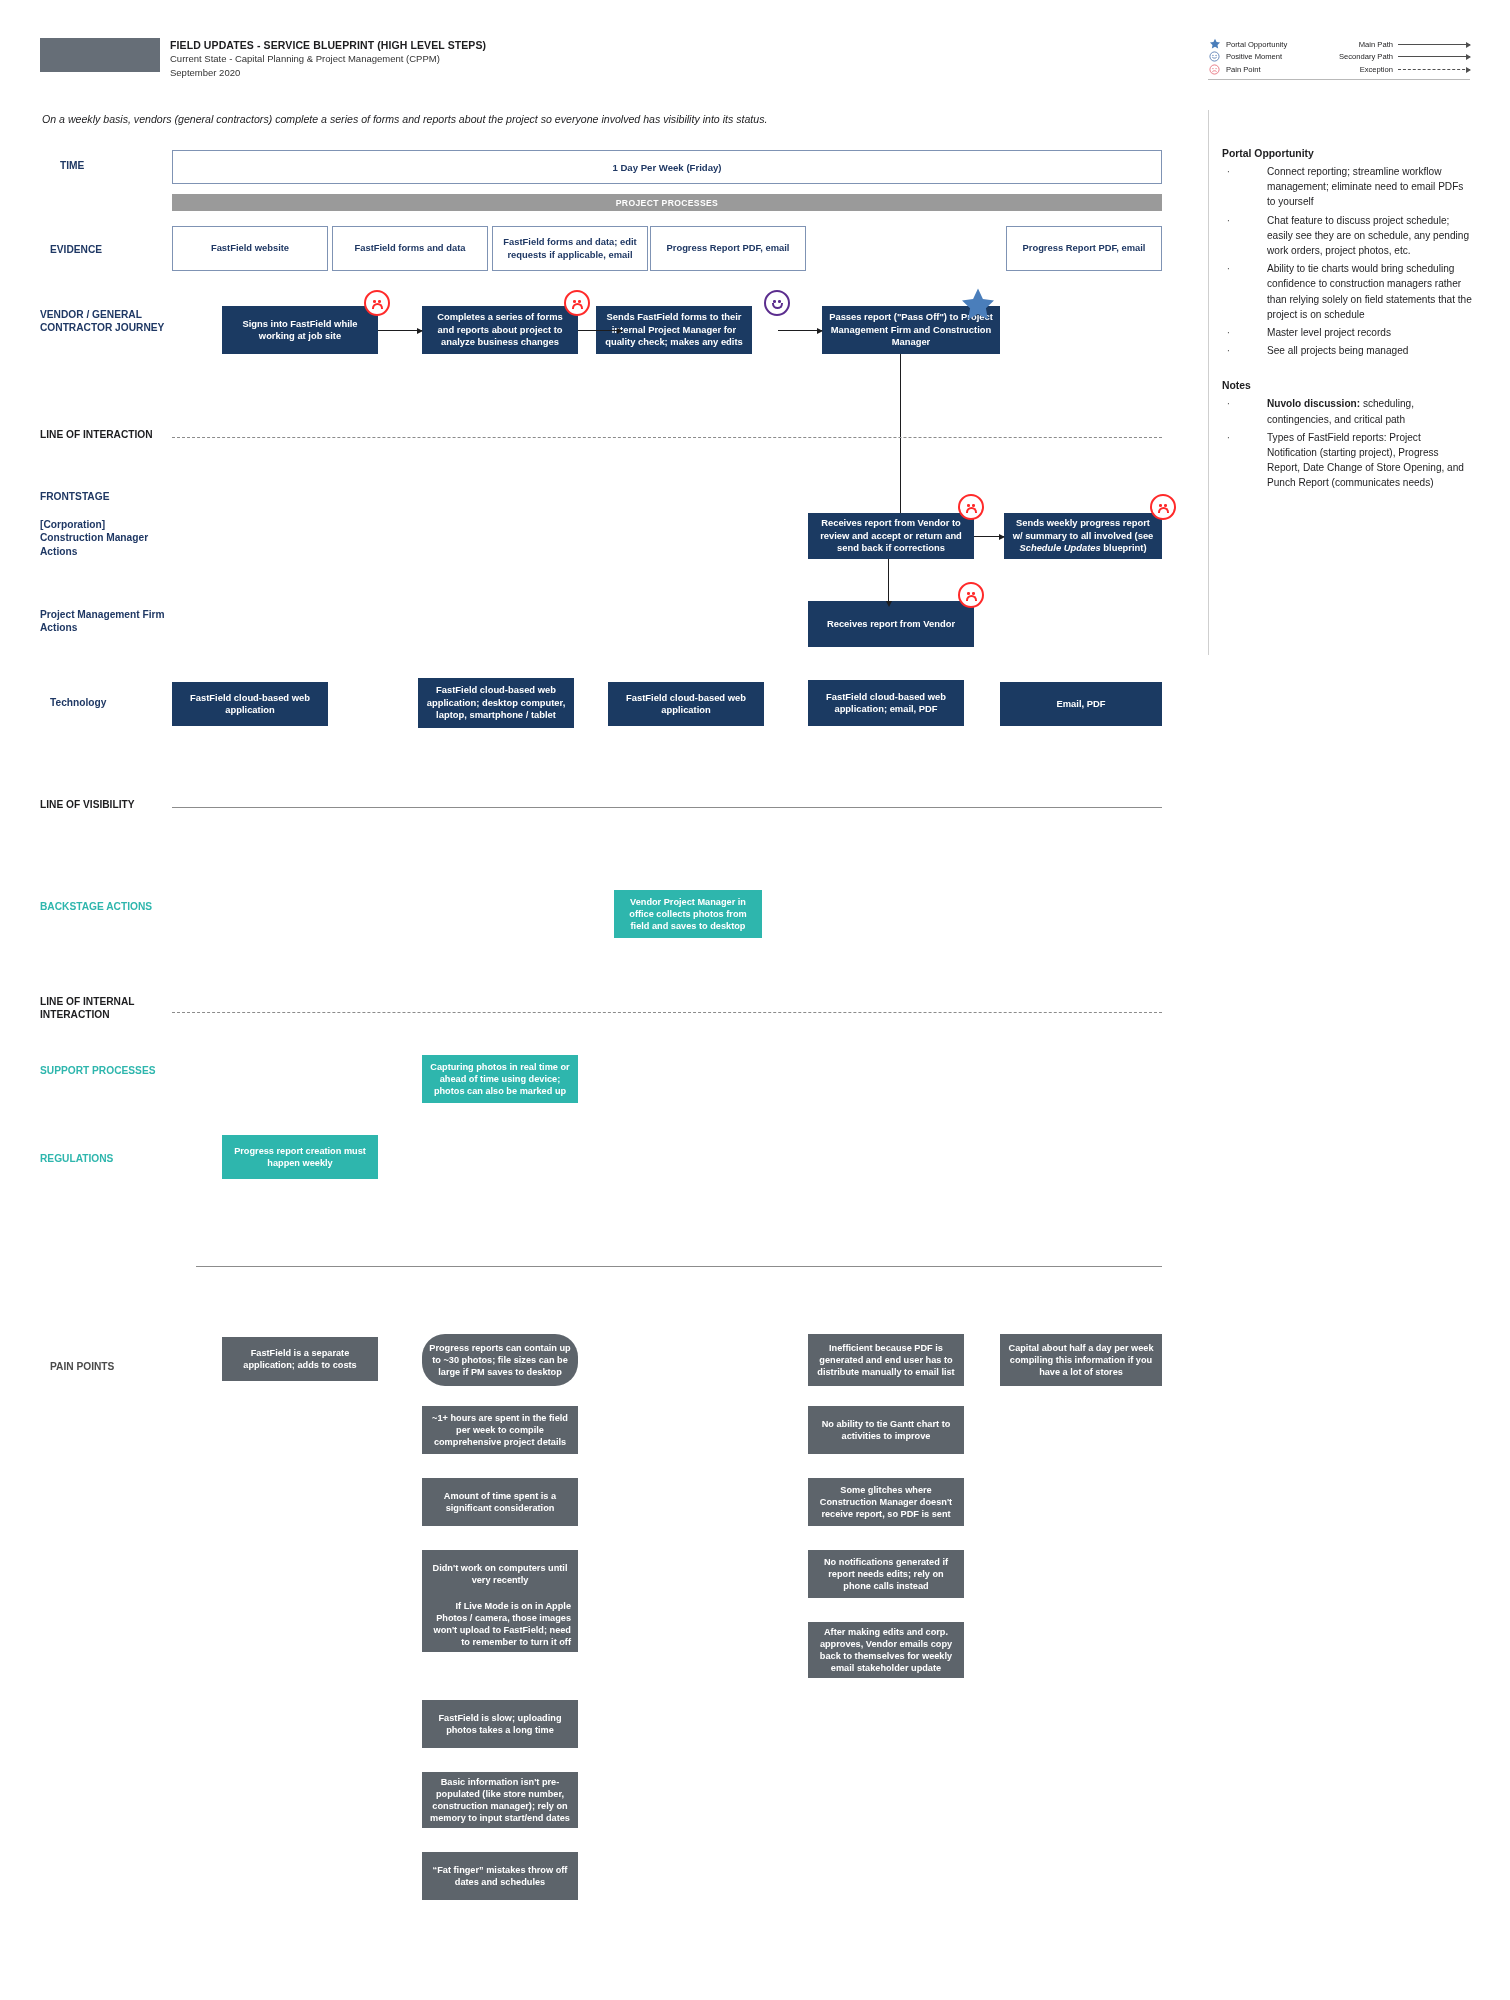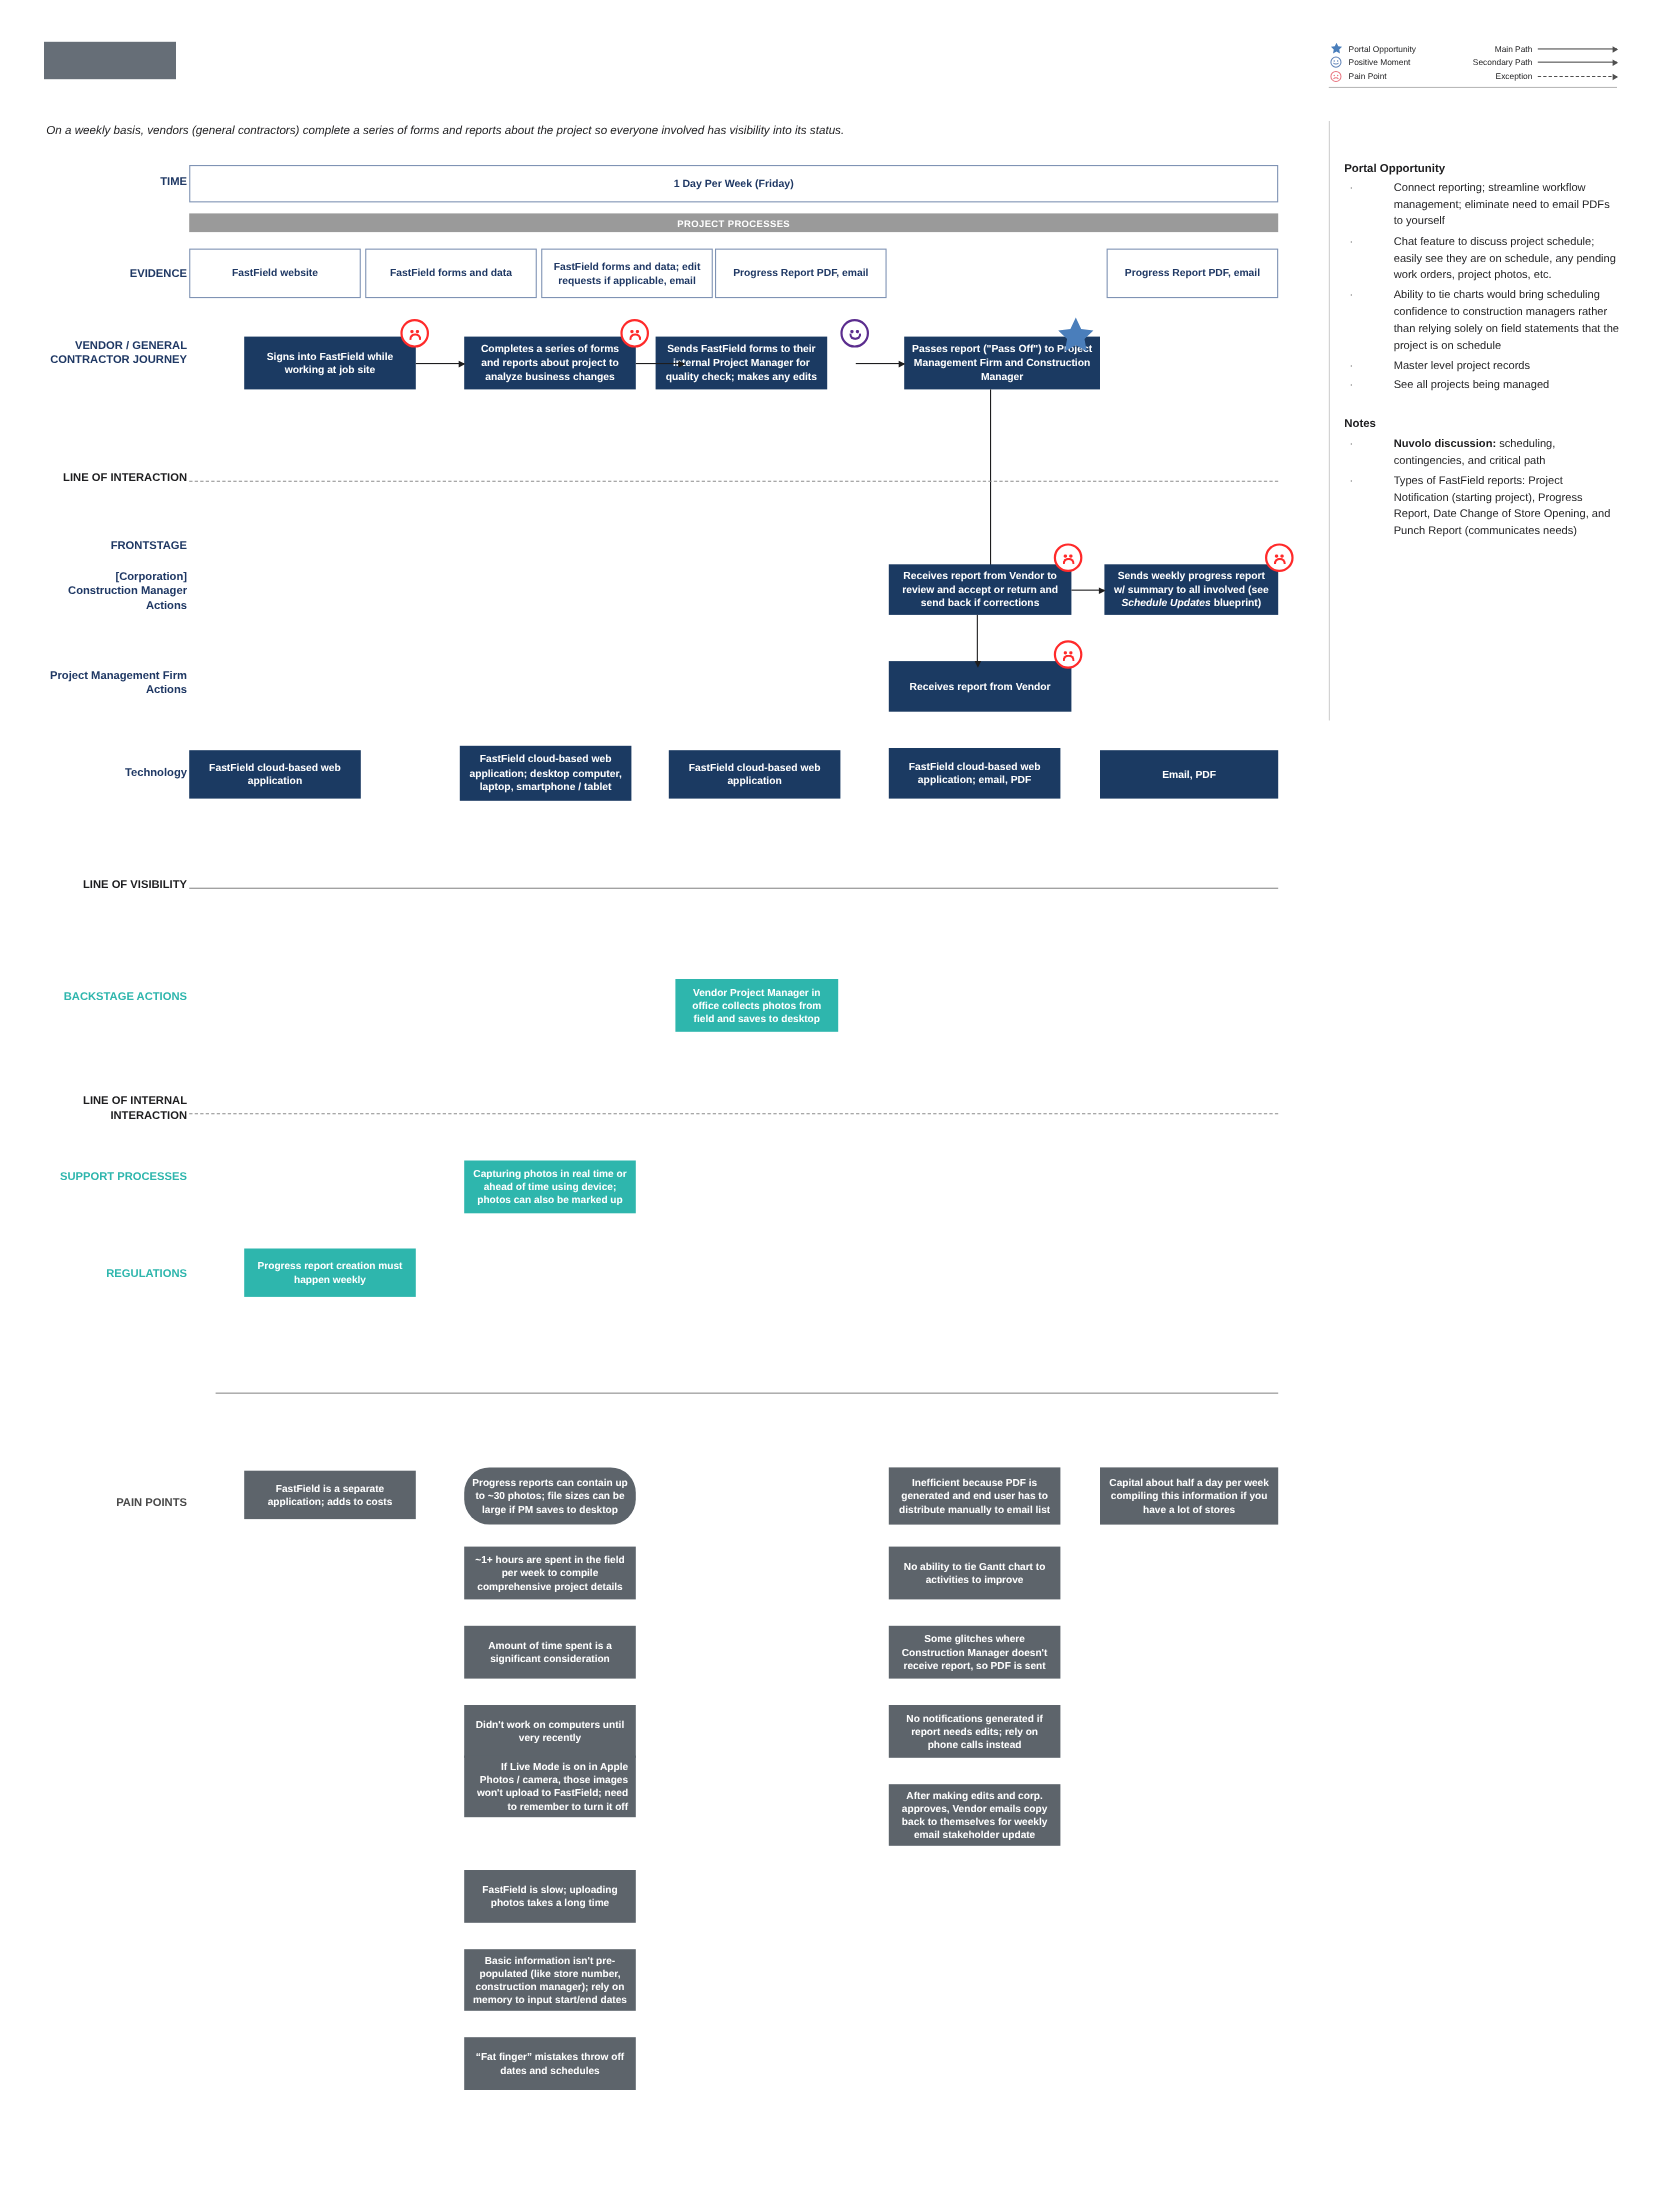--- a/index.html
+++ b/index.html
@@ -29,21 +29,21 @@
   .legend-line.thin{border-top:1px solid #4f4f4f;}
   .legend-line.dash{border-top:1px dashed #4f4f4f;}
   .legend-line:after{content:"";position:absolute;right:-1px;top:-3px;
      border-left:5px solid #4f4f4f;border-top:3.2px solid transparent;border-bottom:3.2px solid transparent;}
   #header-rule{left:1208px;top:79px;width:262px;height:0;border-top:1px solid #b9b9b9;}
 
   
   #intro{left:42px;top:113px;width:900px;font-size:10.6px;font-style:italic;color:#1d1d1f;}
 
   
-  .rowlabel{font-size:10.2px;font-weight:bold;line-height:13.4px;text-align:right;}
+  .rowlabel{font-size:10.2px;font-weight:bold;line-height:13.4px;text-align:left;}
   .lbl-navy{color:#1f3864;}
   .lbl-black{color:#1d1d1f;}
   .lbl-teal{color:#2eb6ad;}
   .lbl-gray{color:#4a4a4a;}
 
   
   .evidence-box{border:1px solid #7f93b4;background:#fff;color:#1f3864;
      display:flex;align-items:center;justify-content:center;text-align:center;
      font-size:9.4px;font-weight:bold;line-height:12.6px;padding:3px 7px;}
   .navy-box{background:#1b3a62;color:#fff;display:flex;align-items:center;justify-content:center;
@@ -90,20 +90,25 @@
   .side-bullet{width:13px;flex:0 0 13px;font-size:10px;color:#555;line-height:15.2px;text-align:center;}
   .side-txt{font-size:10.1px;line-height:15.2px;color:#1d1d1f;margin-left:32px;}
   .side-txt b{font-weight:bold;}
   #sidebar-rule{left:1208px;top:110px;width:0;height:545px;border-left:1px solid #cfcfcf;}
 </style>
 </head>
 <body>
 
 <div class="abs" id="header-bar">
   <div class="abs" id="logo-block"></div>
+  <div class="abs" id="title-wrap">
+    <div id="doc-title">FIELD UPDATES - SERVICE BLUEPRINT (HIGH LEVEL STEPS)</div>
+    <div id="doc-sub">Current State - Capital Planning &amp; Project Management (CPPM)</div>
+    <div id="doc-date">September 2020</div>
+  </div>
 
   <div class="abs" id="legend">
     <div class="legend-row">
       <span class="legend-ico">
         <svg width="12" height="12" viewBox="0 0 24 24">
             <path d="M12 1.6l3.1 6.6 7 .9-5.1 4.9 1.3 7.1L12 17.6 5.7 21.1 7 14 1.9 9.1l7-.9z" fill="#4a7ebb"></path>
           </svg>
       </span>
       <span class="legend-label">Portal Opportunity</span>
       <span class="legend-right">

